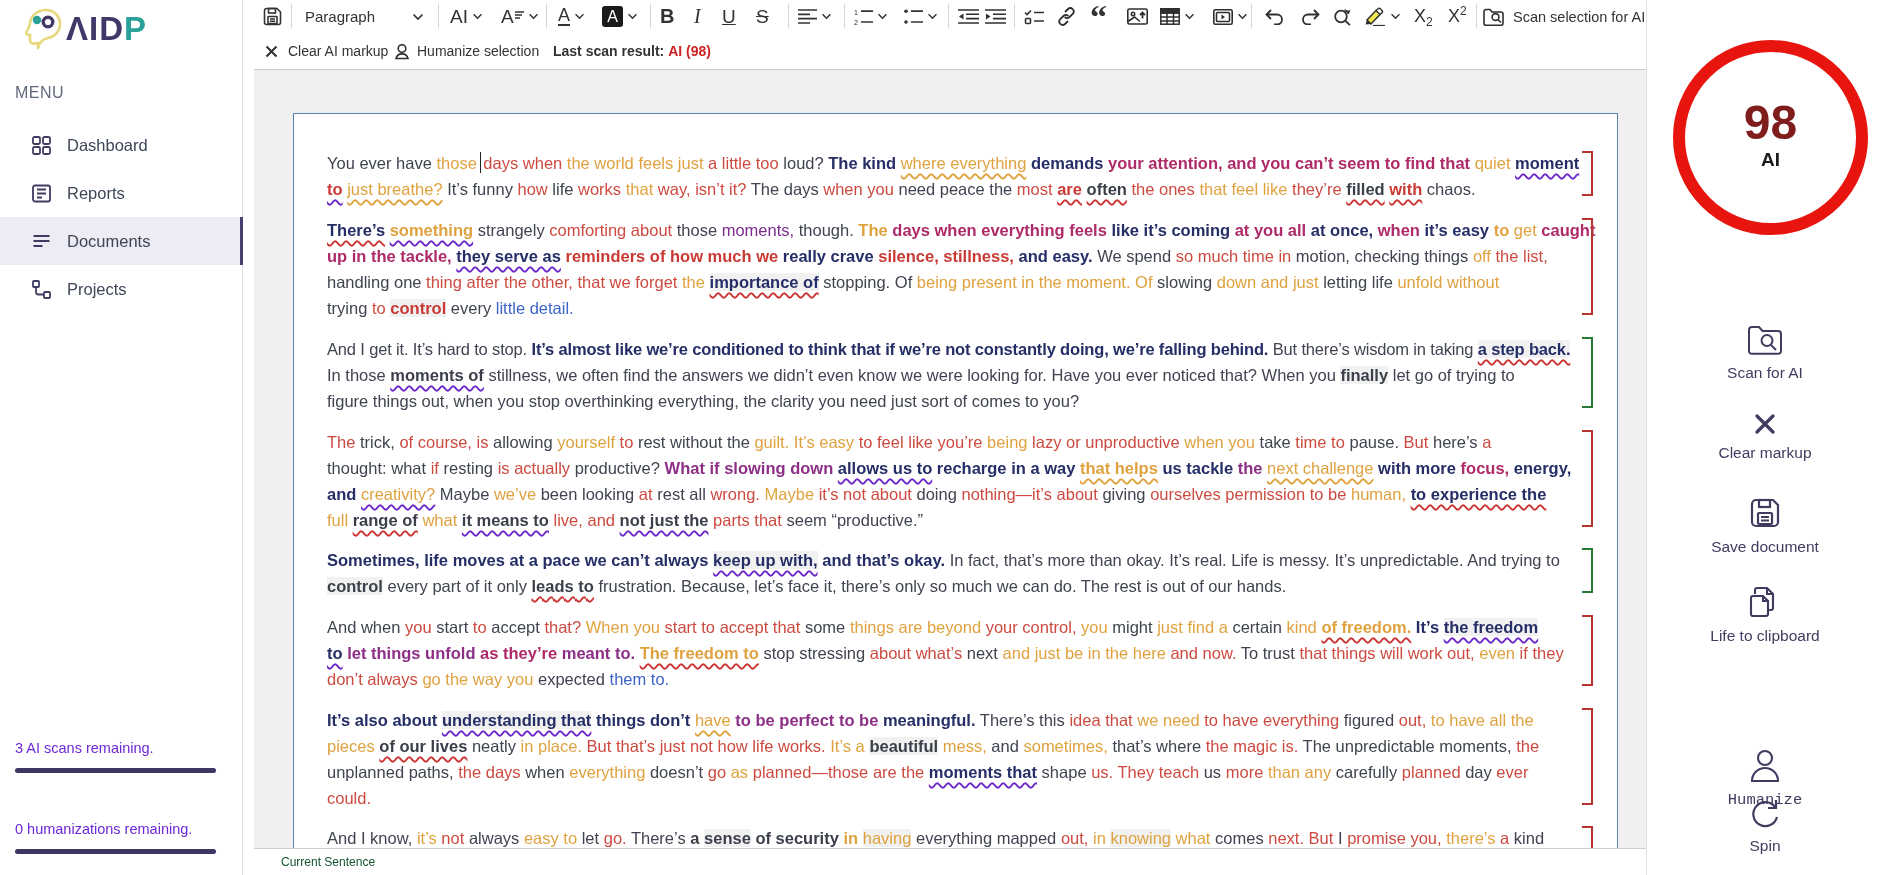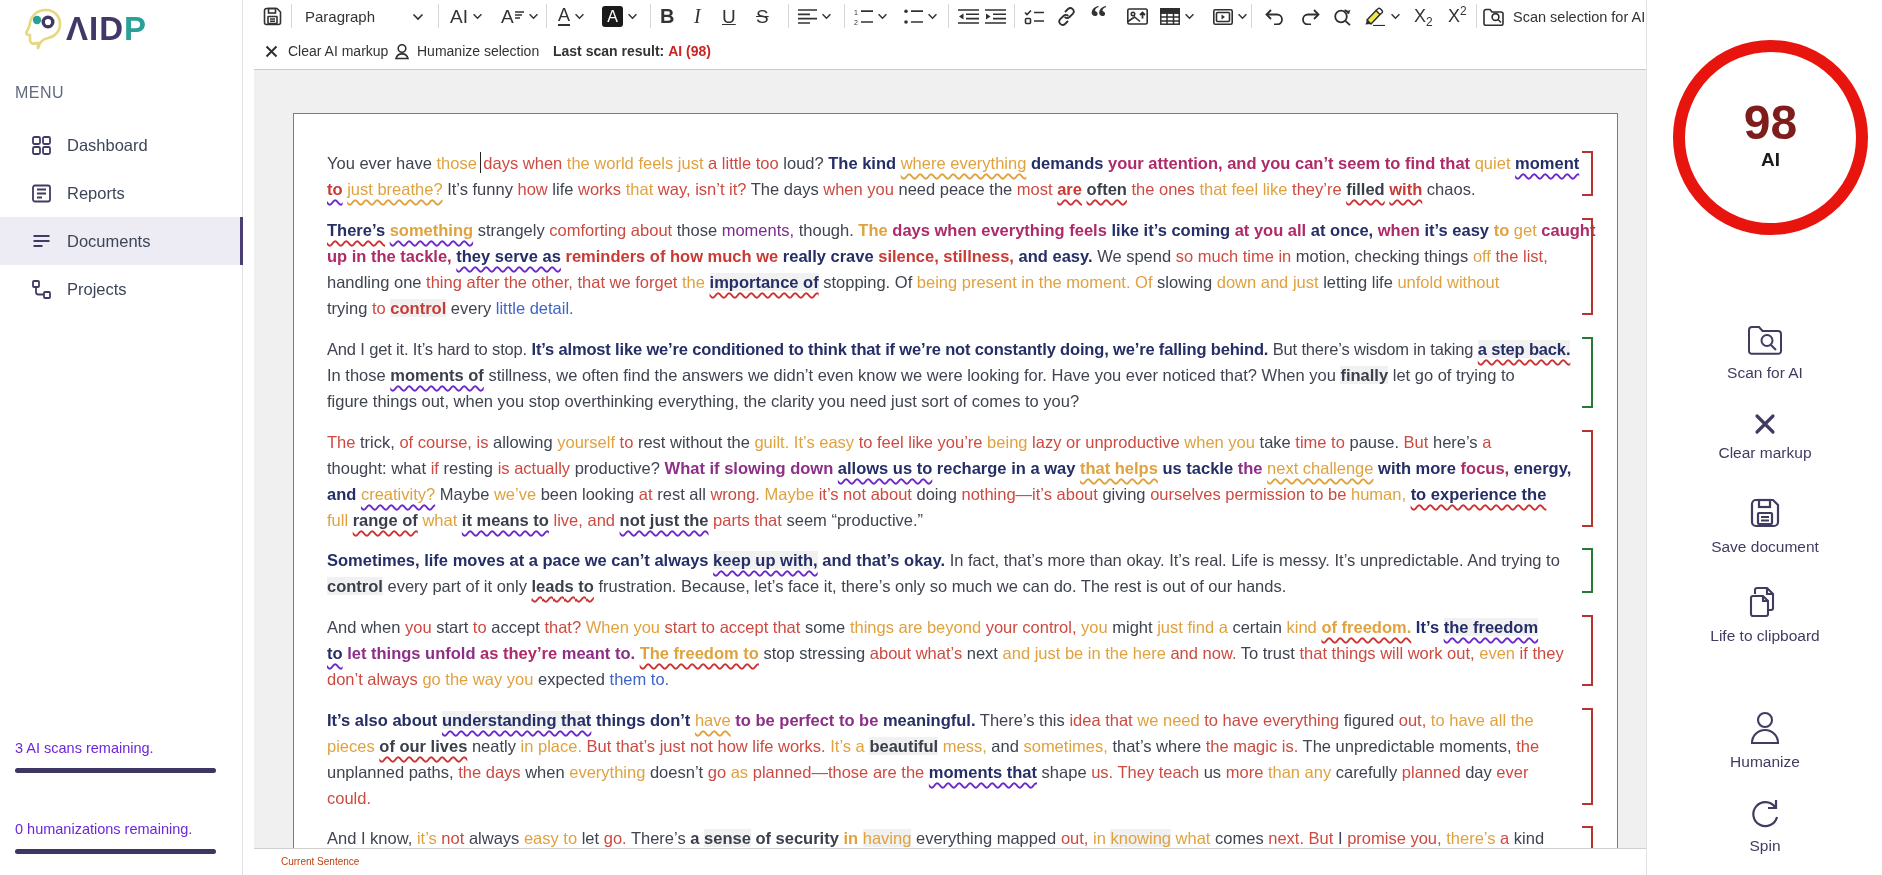--- a/index.html
+++ b/index.html
@@ -46,21 +46,21 @@
 b.o2 { color:#dfa23f; }
 b.r2 { color:#c93a34; }
 b.d { color:#3a3f4a; }
 .wp { text-decoration:underline wavy #6d28c9 1.5px; text-underline-offset:4px; text-decoration-skip-ink:none; }
 .wr { text-decoration:underline wavy #cc3333 1.5px; text-underline-offset:4px; text-decoration-skip-ink:none; }
 .wo { text-decoration:underline wavy #e0a23c 1.5px; text-underline-offset:4px; text-decoration-skip-ink:none; }
 .hl { background:#f1f1f1; }
 .caret { display:inline-block; width:1.5px; height:21px; background:#222; vertical-align:-4px; margin:0 2px 0 3px; }
 
 
-#foot { position:absolute; left:0; top:848px; width:1403px; height:27px; background:#fff; border-top:1px solid #cfcfcf; font-size:10px; color:#c2410c; line-height:26px; padding-left:27px; }
+#foot { position:absolute; left:0; top:848px; width:1403px; height:27px; background:#fff; border-top:1px solid #cfcfcf; font-size:12px; color:#14532d; line-height:26px; padding-left:27px; }
 
 
 #rp { position:absolute; left:1646px; top:0; width:236px; height:875px; background:#fff; border-left:1px solid #e2e2e6; }
 #ring { position:absolute; left:26px; top:40px; width:195px; height:195px; border-radius:50%; border:12px solid #e8140e; text-align:center; }
 #ring .n98 { font-size:48px; font-weight:bold; color:#7f1d1d; margin-top:47px; line-height:48px; }
 #ring .nai { font-size:19px; font-weight:bold; color:#1b1b1b; margin-top:2px; }
 .rico { position:absolute; width:236px; text-align:center; color:#3f3c60; font-size:15.5px; }
 .rico svg { display:block; margin:0 auto 8px auto; }
 </style>
 </head>
@@ -391,21 +391,21 @@
   </div>
   <div class="rico" style="top:585px;">
     <svg width="36" height="34" viewBox="0 0 36 34" fill="none" stroke="#3f3c60" stroke-width="2.1">
       <path d="M8 9 v-4 a2 2 0 0 1 2-2 h10 l6 6 v14 a2 2 0 0 1-2 2 h-4"></path>
       <path d="M20 3 v6 h6"></path>
       <path d="M4 13 a2 2 0 0 1 2-2 h10 l5 5 v13 a2 2 0 0 1-2 2 h-13 a2 2 0 0 1-2-2 z"></path>
       <path d="M16 11 v5 h5"></path>
     </svg>
     <div>Life to clipboard</div>
   </div>
-  <div class="rico" style="top:711px;">
+  <div class="rico" style="top:749px;font-family:Liberation Mono, monospace;">
     <svg width="32" height="34" viewBox="0 0 32 34" fill="none" stroke="#3f3c60" stroke-width="2.1">
       <circle cx="16" cy="9" r="7"></circle>
       <path d="M3 32 a13 13 0 0 1 26 0 z"></path>
     </svg>
     <div>Humanize</div>
   </div>
   <div class="rico" style="top:797px;">
     <svg width="32" height="32" viewBox="0 0 32 32" fill="none" stroke="#3f3c60" stroke-width="2.2">
       <path d="M26 10 a12 12 0 1 0 2 10"></path>
       <path d="M27 3 v8 h-8"></path>

